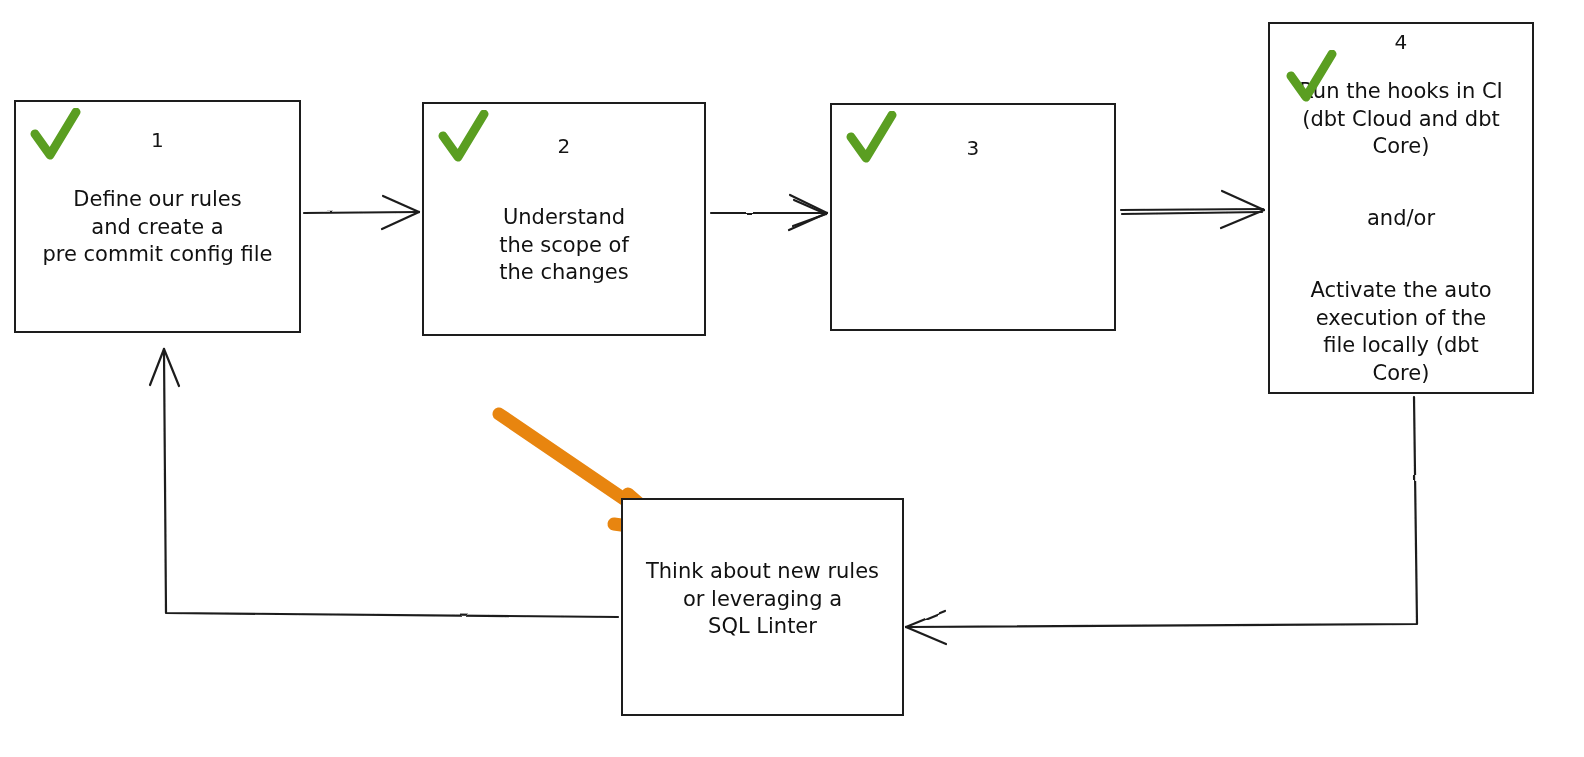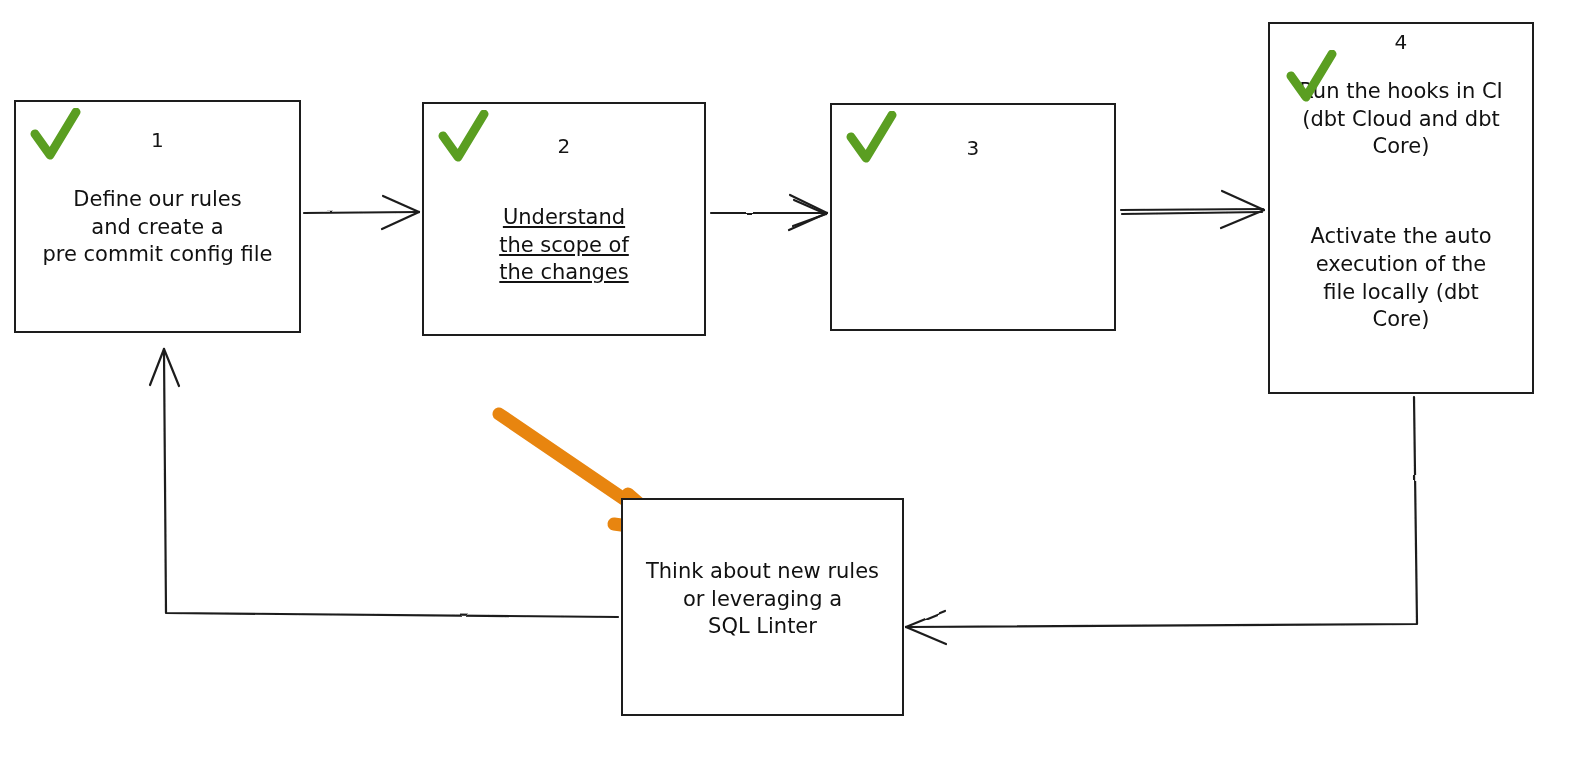--- a/index.html
+++ b/index.html
@@ -49,21 +49,21 @@
   
   #node-1{left:14px;  top:100px; width:287px; height:233px;}
   #node-2{left:422px; top:102px; width:284px; height:234px;}
   #node-3{left:830px; top:103px; width:286px; height:228px;}
   #node-4{left:1268px;top:22px;  width:266px; height:372px;}
   #node-5{left:621px; top:498px; width:283px; height:218px;}
 
   #node-1 .node-num{margin-top:28px;}
   #node-1 .node-body{margin-top:36px;}
   #node-2 .node-num{margin-top:32px;}
-  #node-2 .node-body{margin-top:48px;text-decoration:underline;}
+  #node-2 .node-body{margin-top:48px;}
   #node-3 .node-num{margin-top:33px;}
   #node-3 .node-body{margin-top:44px;}
   #node-4 .node-num{margin-top:8px;}
   #node-4 .node-body{margin-top:26px;}
   #node-5 .node-body{margin-top:58px;}
 
   #node-4 .node-check{top:26px;left:16px;}
 </style>
 </head>
 <body>
@@ -150,20 +150,21 @@
 
   <div class="node" id="node-4">
     <svg class="node-check" viewBox="0 0 52 56" xmlns="http://www.w3.org/2000/svg">
       <path d="M5 26 L20 47 L46 4" fill="none" stroke="#5a9e21" stroke-width="9" stroke-linecap="round" stroke-linejoin="round"></path>
     </svg>
     <div class="node-num">4</div>
     <div class="node-body">Run the hooks in CI
 (dbt Cloud and dbt
 Core)</div>
     <div class="gap"></div>
+    <div class="node-body">and/or</div>
     <div class="gap"></div>
     <div class="node-body">Activate the auto
 execution of the
 file locally (dbt
 Core)</div>
   </div>
 
   <div class="node" id="node-5">
     <div class="node-body">Think about new rules
 or leveraging a

